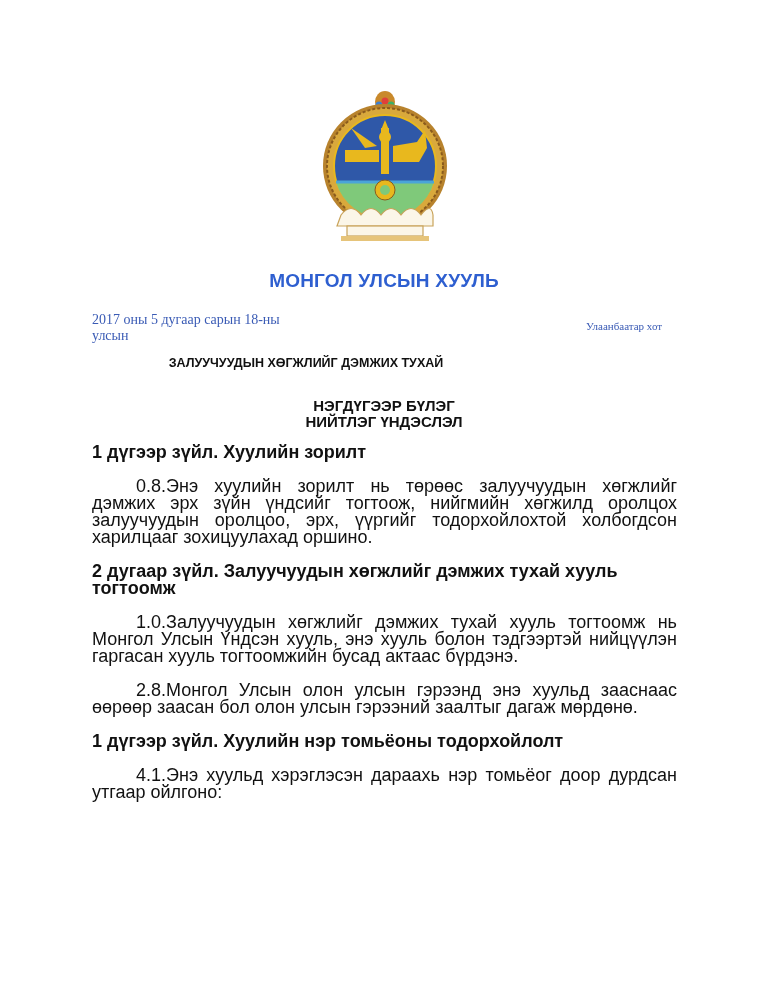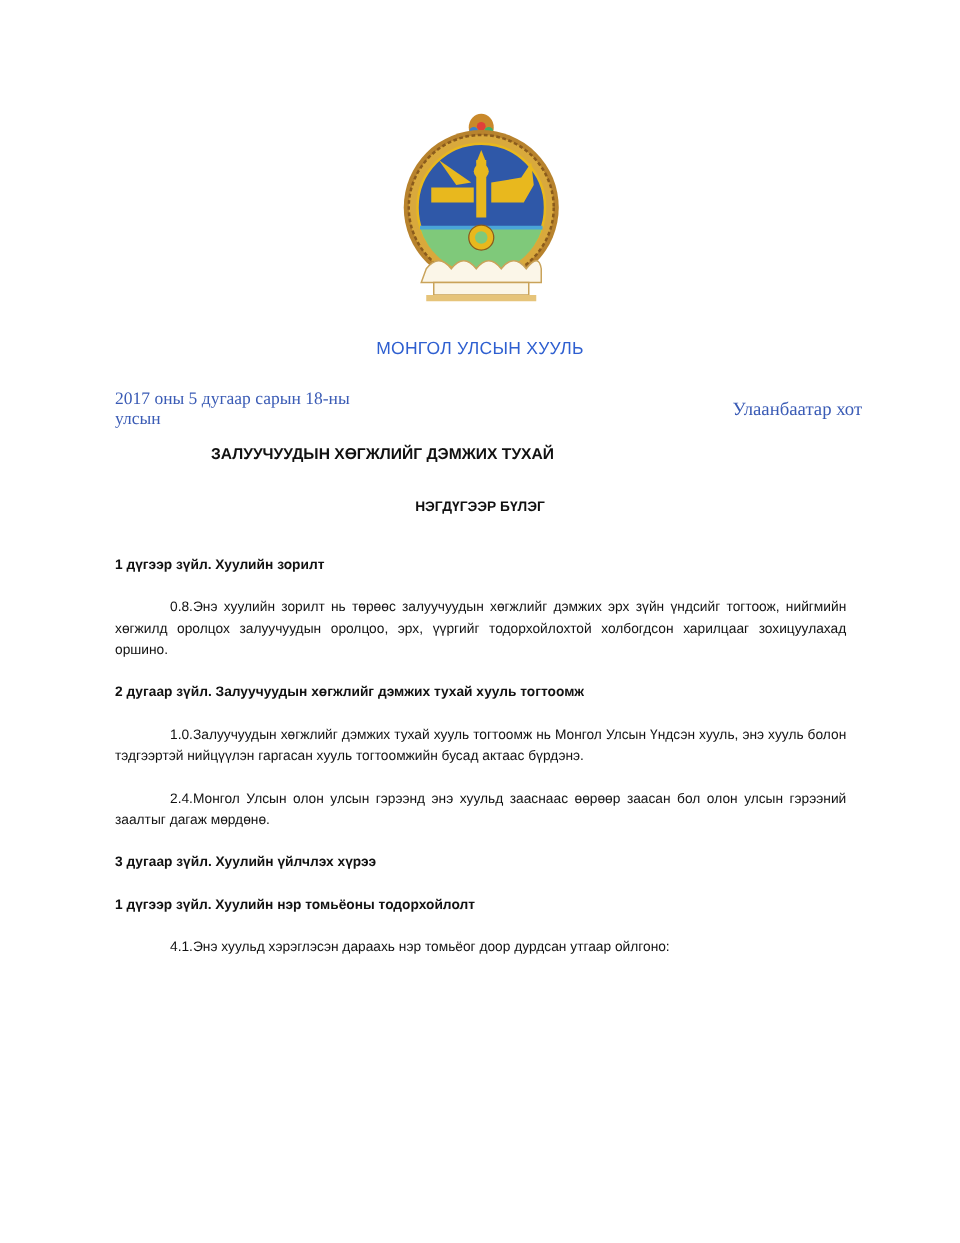--- a/index.html
+++ b/index.html
@@ -1,23 +1,23 @@
 <!DOCTYPE html>
 <html><head>
   <meta charset="utf-8">
   <style>
     html, body { margin: 0; padding: 0; background: #ffffff; }
     body { width: 768px; height: 994px; position: relative; overflow: hidden; font-family: "Liberation Sans", sans-serif; color: #111; }
     .emblem { position: absolute; left: 305px; top: 90px; width: 160px; height: 155px; }
-    .title { position: absolute; left: 0; width: 768px; top: 270px; text-align: center; font-size: 14px; font-weight: normal; color: #2e5fd0; letter-spacing: 0.2px; }
+    .title { position: absolute; left: 0; width: 768px; top: 270px; text-align: center; font-size: 19px; font-weight: bold; color: #2e5fd0; letter-spacing: 0.2px; }
     .date { position: absolute; left: 92px; top: 312px; font-family: "Liberation Serif", serif; font-size: 14px; color: #3a5bb5; line-height: 16px; width: 200px; }
-    .city { position: absolute; left: 586px; top: 320px; font-family: "Liberation Serif", serif; font-size: 15px; color: #3a5bb5; }
+    .city { position: absolute; left: 586px; top: 320px; font-family: "Liberation Serif", serif; font-size: 11px; color: #3a5bb5; }
     .law-name { position: absolute; left: 0; width: 612px; top: 356px; text-align: center; font-weight: bold; font-size: 12.5px; }
-    .chapter { position: absolute; left: 0; width: 768px; top: 398px; text-align: center; font-weight: bold; font-size: 11px; line-height: 16px; }
-    .content { position: absolute; left: 92px; width: 585px; top: 444px; font-size: 11px; line-height: 17px; }
+    .chapter { position: absolute; left: 0; width: 768px; top: 398px; text-align: center; font-weight: bold; font-size: 15px; line-height: 16px; }
+    .content { position: absolute; left: 92px; width: 585px; top: 444px; font-size: 18px; line-height: 17px; }
     .art-head { font-weight: bold; margin: 0 0 17px 0; }
     .para { margin: 0 0 17px 0; text-align: justify; text-indent: 44px; }
     .para.deep { text-indent: 88px; }
   </style>
 </head>
 <body>
 
 <div class="emblem">
   <svg width="160" height="155" viewBox="0 0 160 155">
 
@@ -54,27 +54,27 @@
 <div class="date">
   <div>2017 оны 5 дугаар сарын 18-ны</div>
   <div>улсын</div>
 </div>
 <div class="city">Улаанбаатар хот</div>
 
 <div class="law-name">ЗАЛУУЧУУДЫН ХӨГЖЛИЙГ ДЭМЖИХ ТУХАЙ</div>
 
 <div class="chapter">
   <div>НЭГДҮГЭЭР БҮЛЭГ</div>
+  <div>НИЙТЛЭГ ҮНДЭСЛЭЛ</div>
 </div>
 
 <div class="content">
   <div class="art-head">1 дүгээр зүйл. Хуулийн зорилт</div>
   <p class="para">0.8.Энэ хуулийн зорилт нь төрөөс залуучуудын хөгжлийг дэмжих эрх зүйн үндсийг тогтоож, нийгмийн хөгжилд оролцох залуучуудын оролцоо, эрх, үүргийг тодорхойлохтой холбогдсон харилцааг зохицуулахад оршино.</p>
 
   <div class="art-head">2 дугаар зүйл. Залуучуудын хөгжлийг дэмжих тухай хууль тогтоомж</div>
   <p class="para">1.0.Залуучуудын хөгжлийг дэмжих тухай хууль тогтоомж нь Монгол Улсын Үндсэн хууль, энэ хууль болон тэдгээртэй нийцүүлэн гаргасан хууль тогтоомжийн бусад актаас бүрдэнэ.</p>
-  <p class="para">2.4.Монгол Улсын олон улсын гэрээнд энэ хуульд зааснаас өөрөөр заасан бол олон улсын гэрээний заалтыг дагаж мөрдөнө.</p>
+  <p class="para">2.8.Монгол Улсын олон улсын гэрээнд энэ хуульд зааснаас өөрөөр заасан бол олон улсын гэрээний заалтыг дагаж мөрдөнө.</p>
 
-  <div class="art-head">3 дугаар зүйл. Хуулийн үйлчлэх хүрээ</div>
 
   <div class="art-head">1 дүгээр зүйл. Хуулийн нэр томьёоны тодорхойлолт</div>
   <p class="para">4.1.Энэ хуульд хэрэглэсэн дараахь нэр томьёог доор дурдсан утгаар ойлгоно:</p>
 </div>
 
 </body></html>

